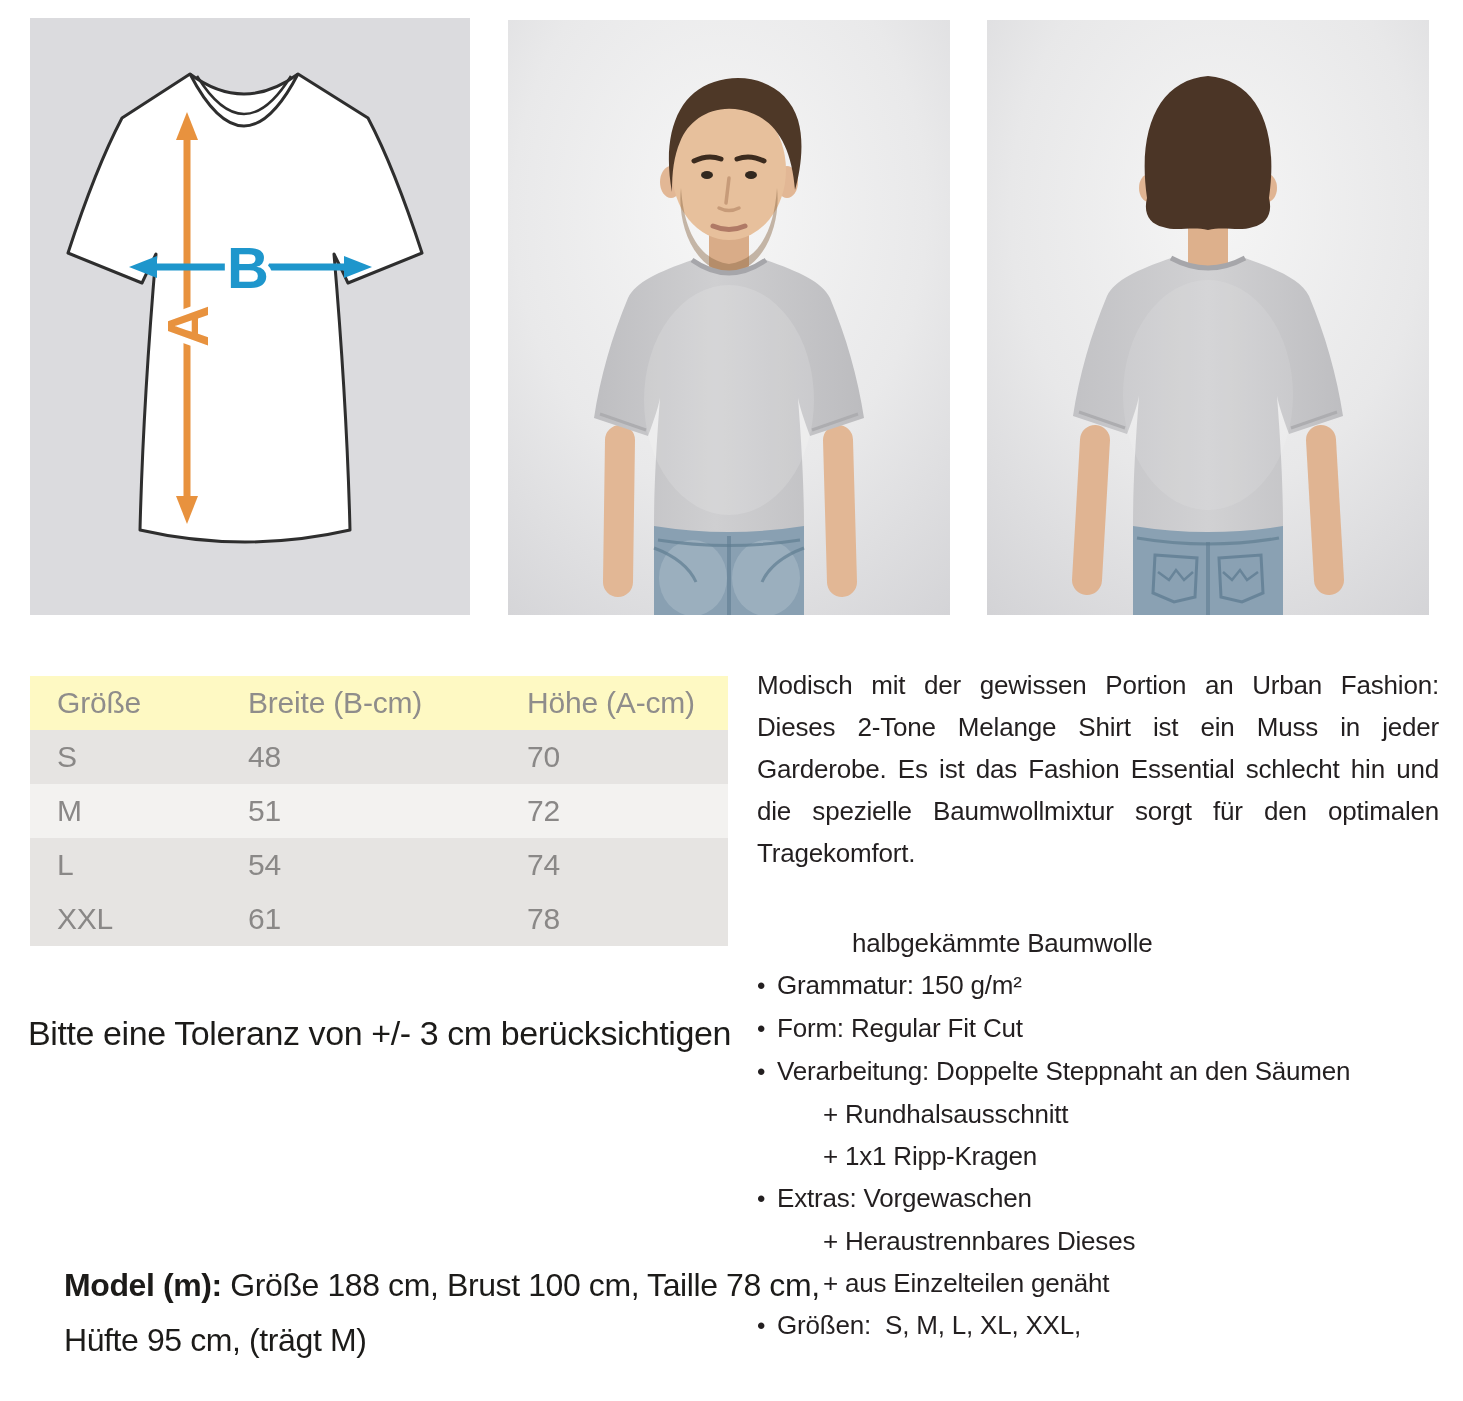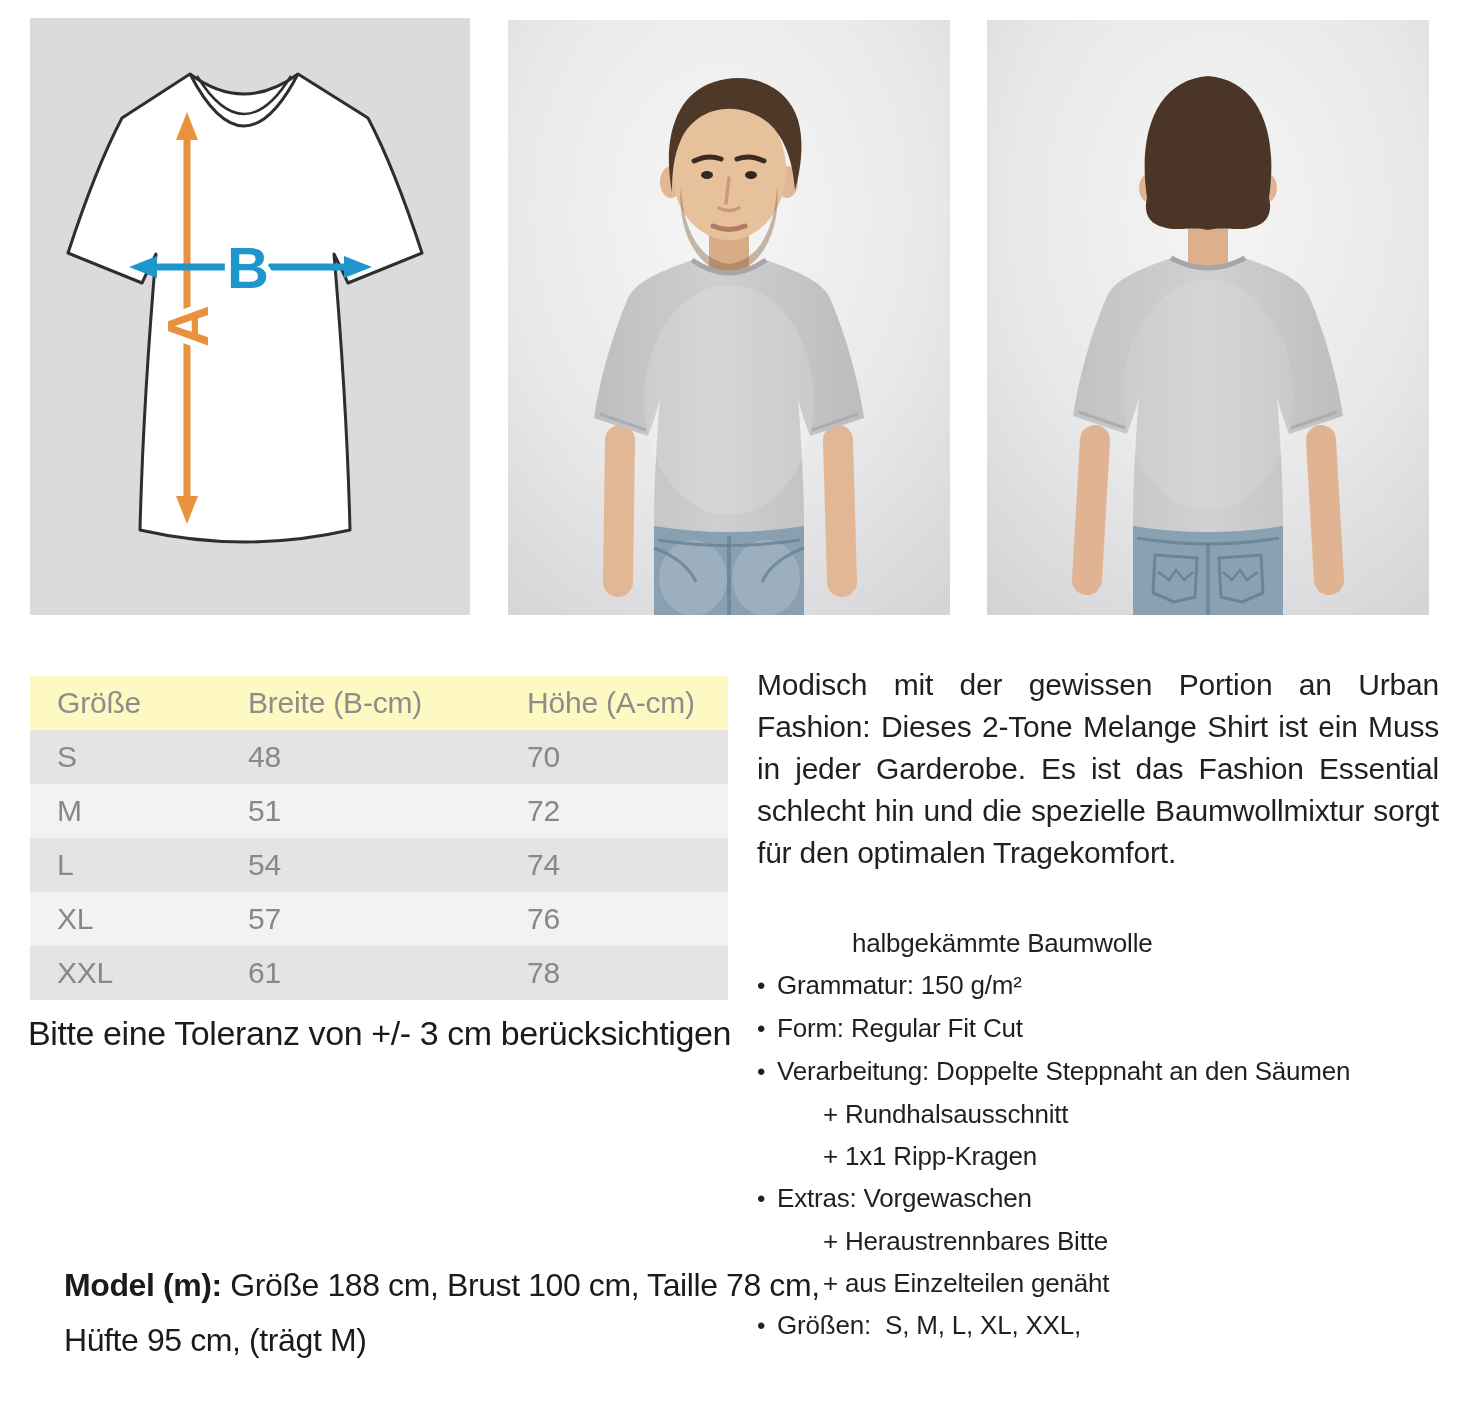--- a/index.html
+++ b/index.html
@@ -32,21 +32,21 @@
   .model-info {
     position:absolute; left:64px; top:1258px; width:700px;
     font-size:32px; line-height:55px; color:#1c1b19; letter-spacing:-0.4px;
   }
   .model-info .line { white-space:nowrap; }
   .model-info strong { font-weight:bold; letter-spacing:-0.4px; }
 
   
   .right-col { position:absolute; left:757px; top:664px; width:690px; }
   .desc {
-    width:682px; font-size:30px; line-height:42px; letter-spacing:-0.2px;
+    width:682px; font-size:26px; line-height:42px; letter-spacing:-0.2px;
     text-align:justify; text-align-last:left; color:#231f20;
   }
   .features { position:absolute; left:0; top:258px; width:690px; list-style:none; }
   .f-row { display:block; font-size:26px; line-height:42px; letter-spacing:-0.2px; color:#231f20; white-space:pre-wrap; }
   .f-row .marker { display:inline-block; width:20px; font-size:24px; color:#231f20; }
   .f-row .marker:empty { display:none; }
   .lvl0 { padding-left:0; }
   .lvl1 { padding-left:95px; }
   .lvl2 { padding-left:66px; }
 </style>
@@ -199,25 +199,20 @@
     <div class="t-row r-light">
       <div class="t-cell c1">M</div>
       <div class="t-cell c2">51</div>
       <div class="t-cell c3">72</div>
     </div>
     <div class="t-row r-dark">
       <div class="t-cell c1">L</div>
       <div class="t-cell c2">54</div>
       <div class="t-cell c3">74</div>
     </div>
-    <div class="t-row r-light">
-      <div class="t-cell c1">XL</div>
-      <div class="t-cell c2">57</div>
-      <div class="t-cell c3">76</div>
-    </div>
     <div class="t-row r-dark">
       <div class="t-cell c1">XXL</div>
       <div class="t-cell c2">61</div>
       <div class="t-cell c3">78</div>
     </div>
   </div>
 
   <p class="tolerance">Bitte eine Toleranz von +/- 3 cm berücksichtigen</p>
 
   <p class="model-info">
@@ -228,19 +223,19 @@
   <div class="right-col">
     <p class="desc">Modisch mit der gewissen Portion an Urban Fashion: Dieses 2-Tone Melange Shirt ist ein Muss in jeder Garderobe. Es ist das Fashion Essential schlecht hin und die spezielle Baumwollmixtur sorgt für den optimalen Tragekomfort.</p>
     <ul class="features">
       <li class="f-row lvl1"><span class="f-text">halbgekämmte Baumwolle</span></li>
       <li class="f-row lvl0"><span class="marker">•</span><span class="f-text">Grammatur: 150 g/m²</span></li>
       <li class="f-row lvl0"><span class="marker">•</span><span class="f-text">Form: Regular Fit Cut</span></li>
       <li class="f-row lvl0"><span class="marker">•</span><span class="f-text">Verarbeitung: Doppelte Steppnaht an den Säumen</span></li>
       <li class="f-row lvl2"><span class="f-text">+ Rundhalsausschnitt</span></li>
       <li class="f-row lvl2"><span class="f-text">+ 1x1 Ripp-Kragen</span></li>
       <li class="f-row lvl0"><span class="marker">•</span><span class="f-text">Extras: Vorgewaschen</span></li>
-      <li class="f-row lvl2"><span class="f-text">+ Heraustrennbares Bitte</span></li>
+      <li class="f-row lvl2"><span class="f-text">+ Heraustrennbares Dieses</span></li>
       <li class="f-row lvl2"><span class="f-text">+ aus Einzelteilen genäht</span></li>
       <li class="f-row lvl0"><span class="marker">•</span><span class="f-text">Größen:  S, M, L, XL, XXL,</span></li>
     </ul>
   </div>
 
 </div>
 
 </body></html>

